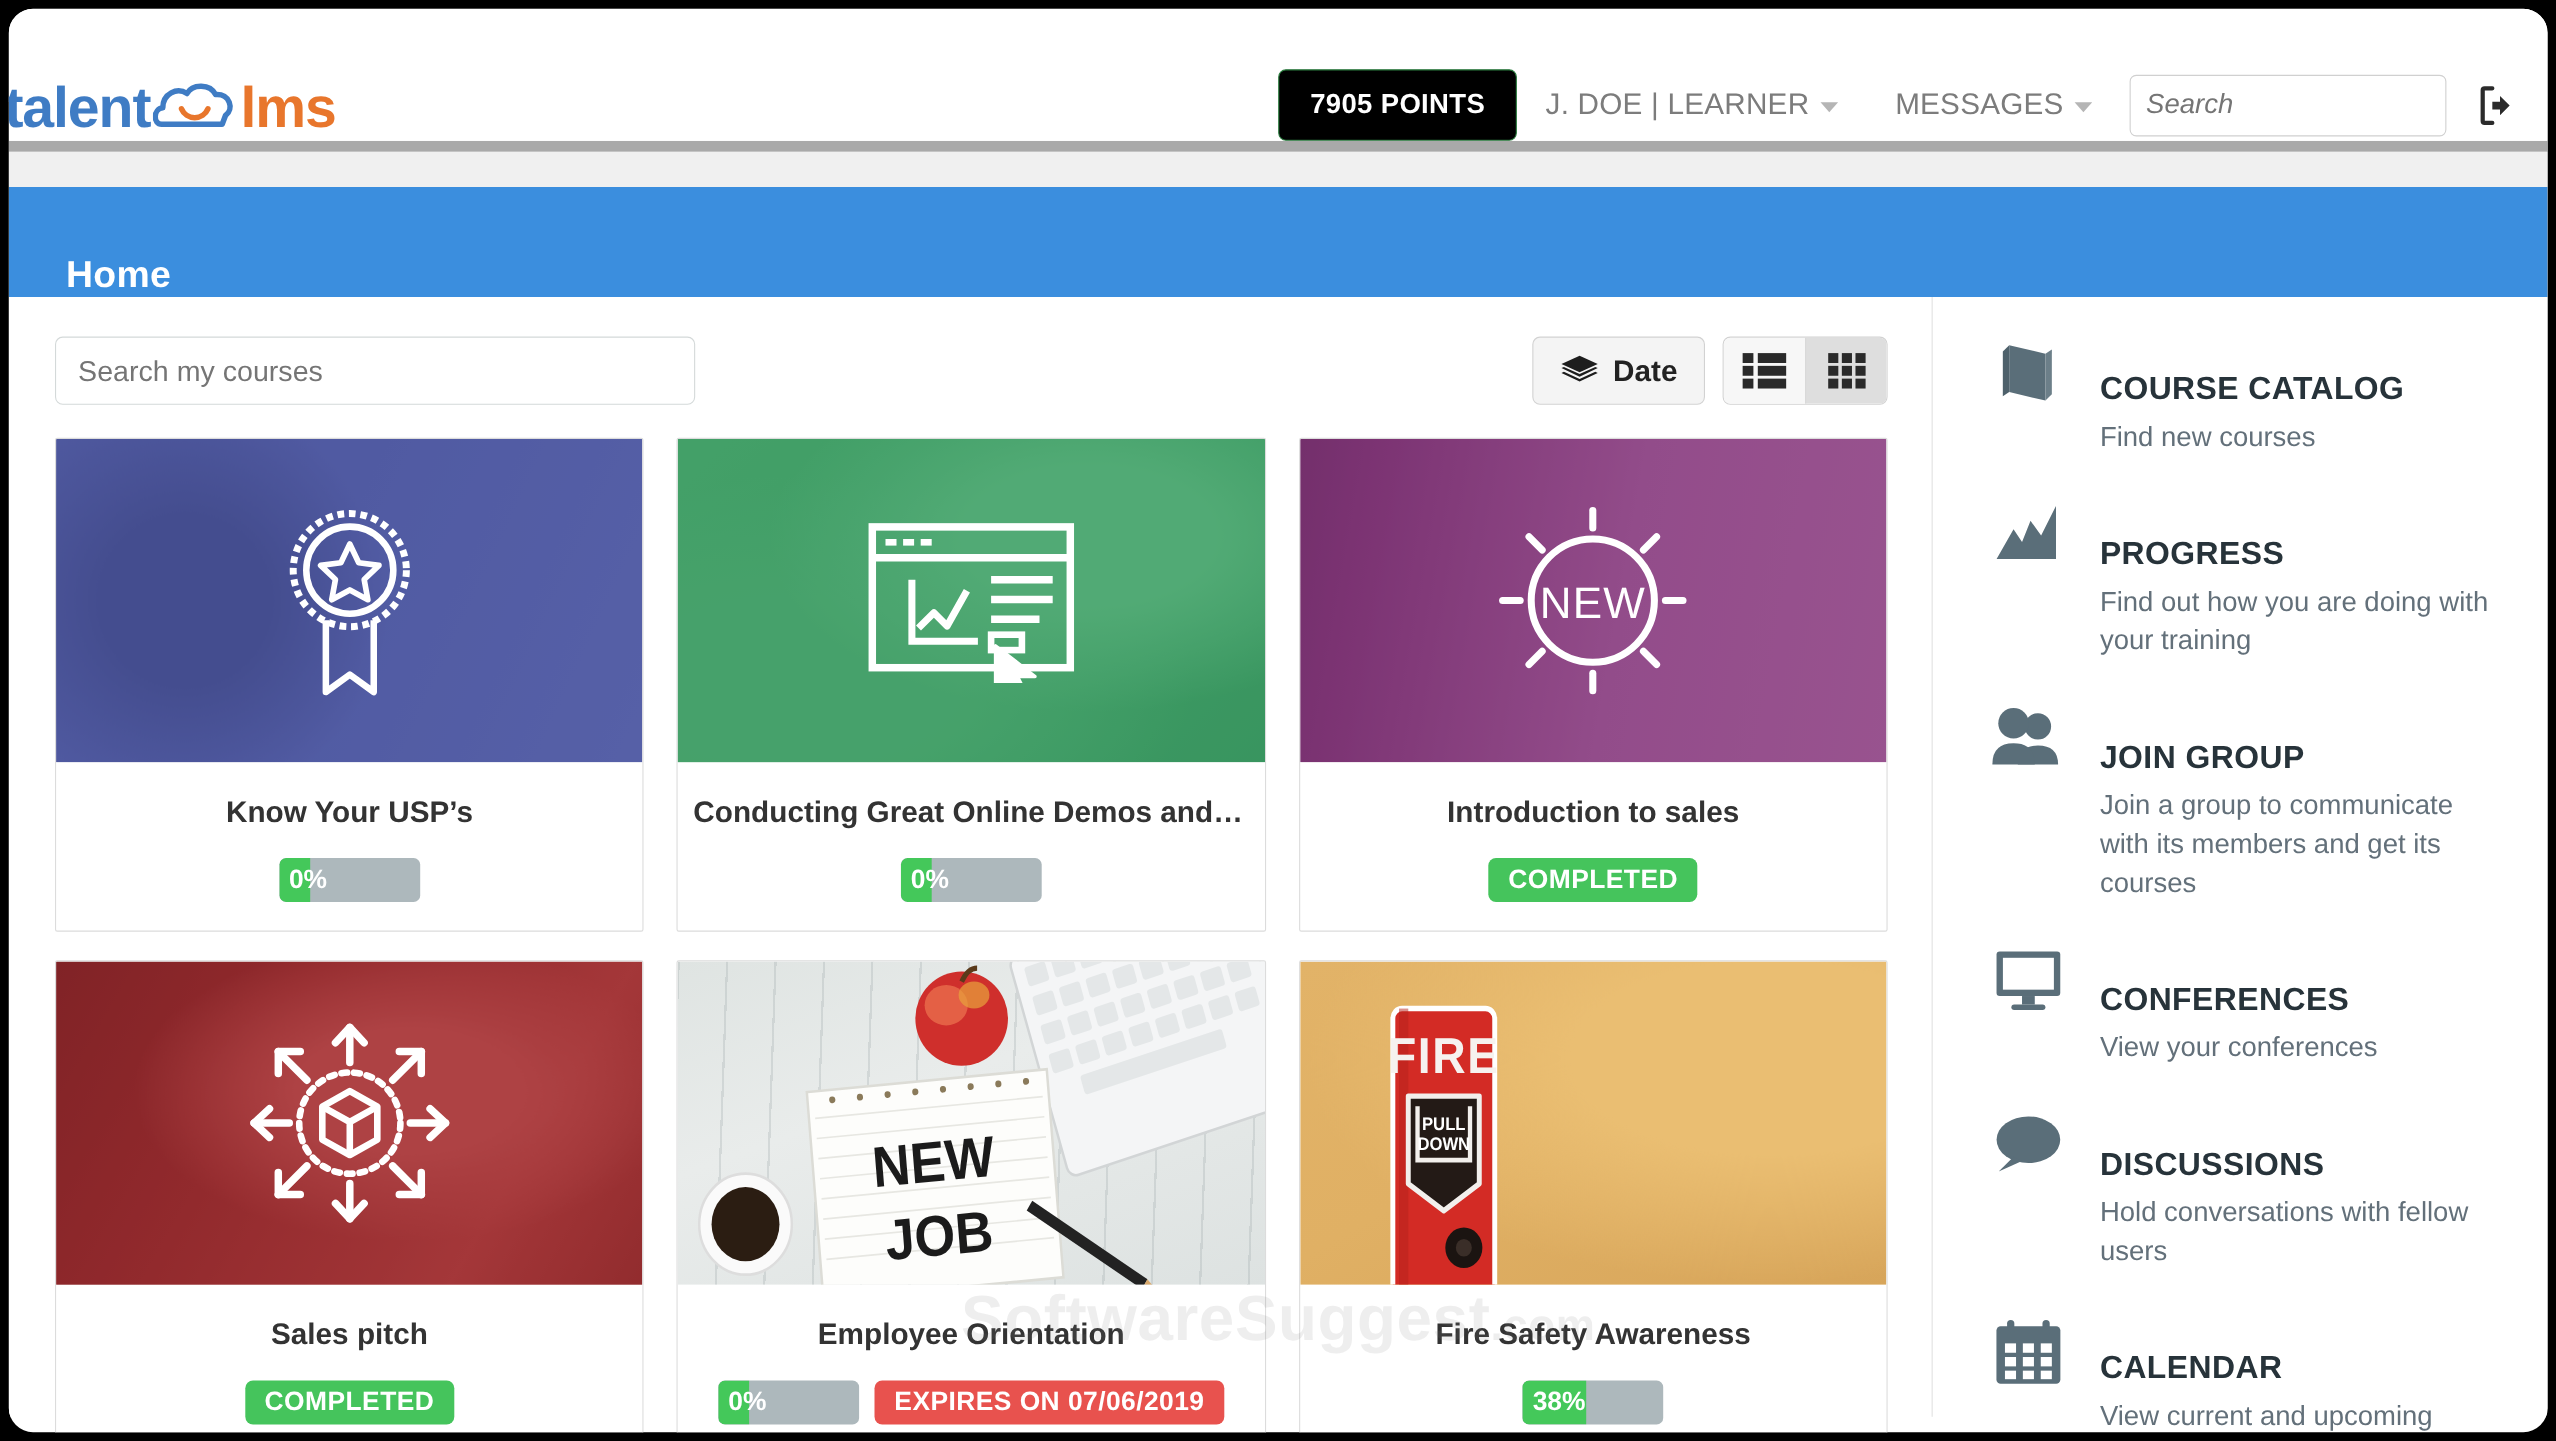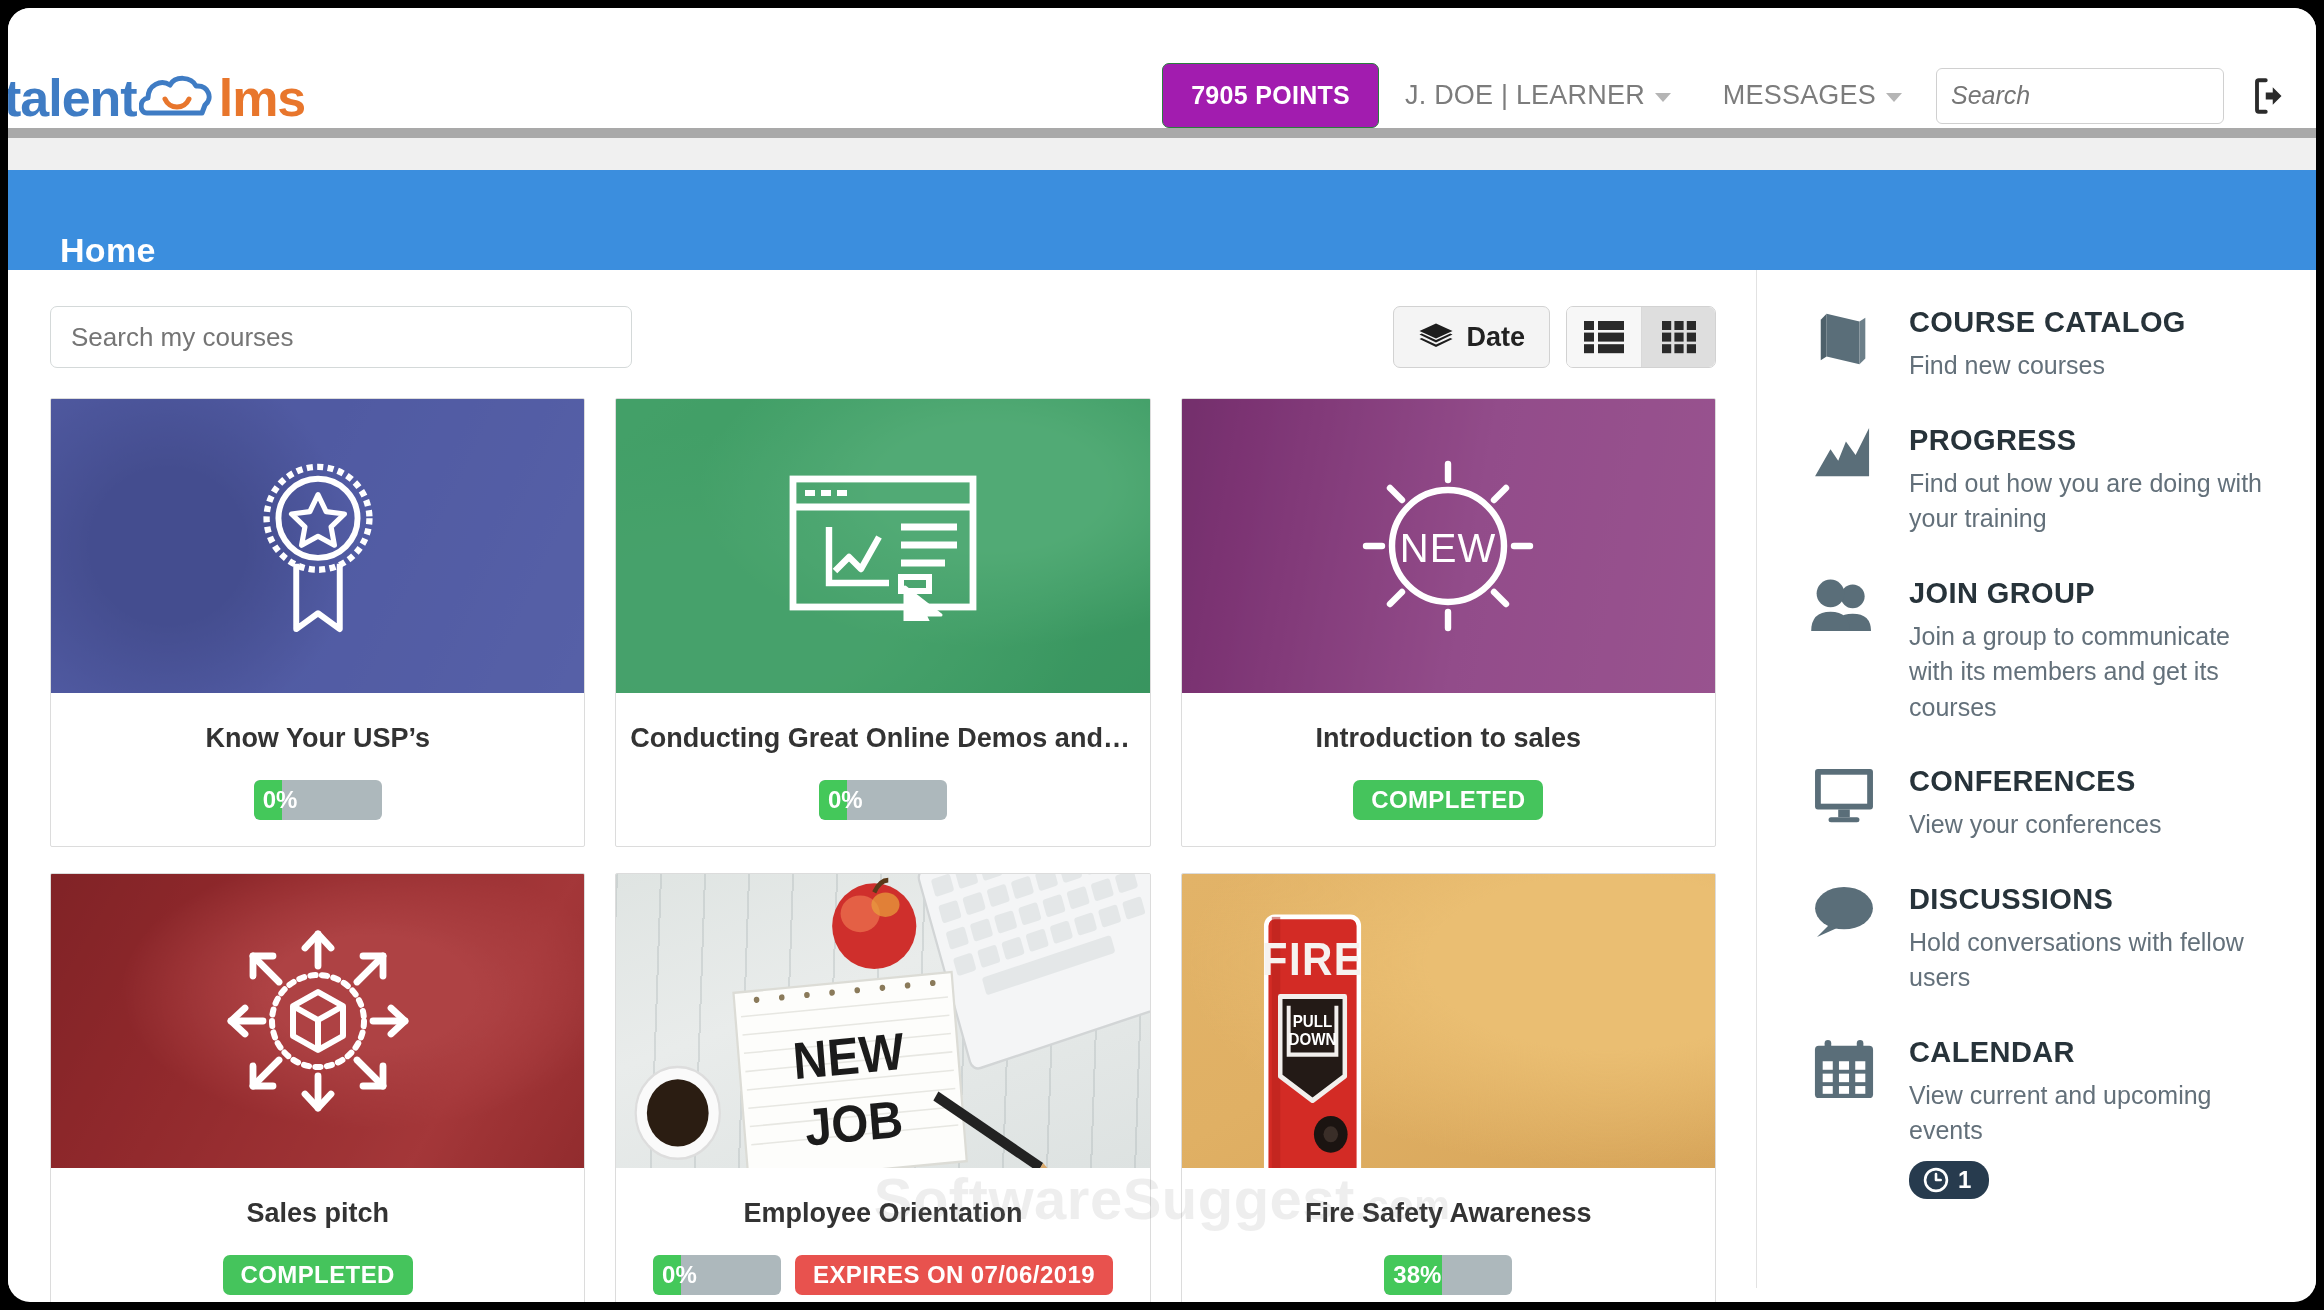--- a/index.html
+++ b/index.html
@@ -39,21 +39,21 @@
   .logo-cloud { margin: 0 2px 6px 2px; display:block; }
 
   .topnav {
     margin-left: auto;
     display: flex;
     align-items: center;
     gap: 0;
     padding-right: 18px;
   }
   .points-btn {
-    background: #a21caf;
+    background: #000000;
     color: #ffffff;
     font-size: 25px;
     font-weight: bold;
     letter-spacing: 0.3px;
     padding: 17px 28px;
     border-radius: 7px;
     border: 1px solid #2a7d3e;
     white-space: nowrap;
     cursor: pointer;
   }
@@ -252,21 +252,21 @@
     display: flex;
     gap: 26px;
     margin-bottom: 38px;
     cursor: pointer;
   }
   .side-ico {
     width: 78px; min-width: 78px;
     display: flex; align-items: flex-start; justify-content: center;
     padding-top: 4px;
   }
-  .side-text { padding-top: 2px; }
+  .side-text { padding-top: 2px; margin-top: 32px; }
   .side-title {
     font-size: 29px; font-weight: bold; color: #27333a;
     letter-spacing: 0.4px; margin-bottom: 9px;
   }
   .side-desc {
     font-size: 25px; color: #63707a; line-height: 1.42;
   }
   .cal-badge {
     display: inline-flex; align-items: center; gap: 9px;
     background: #273b4e;

